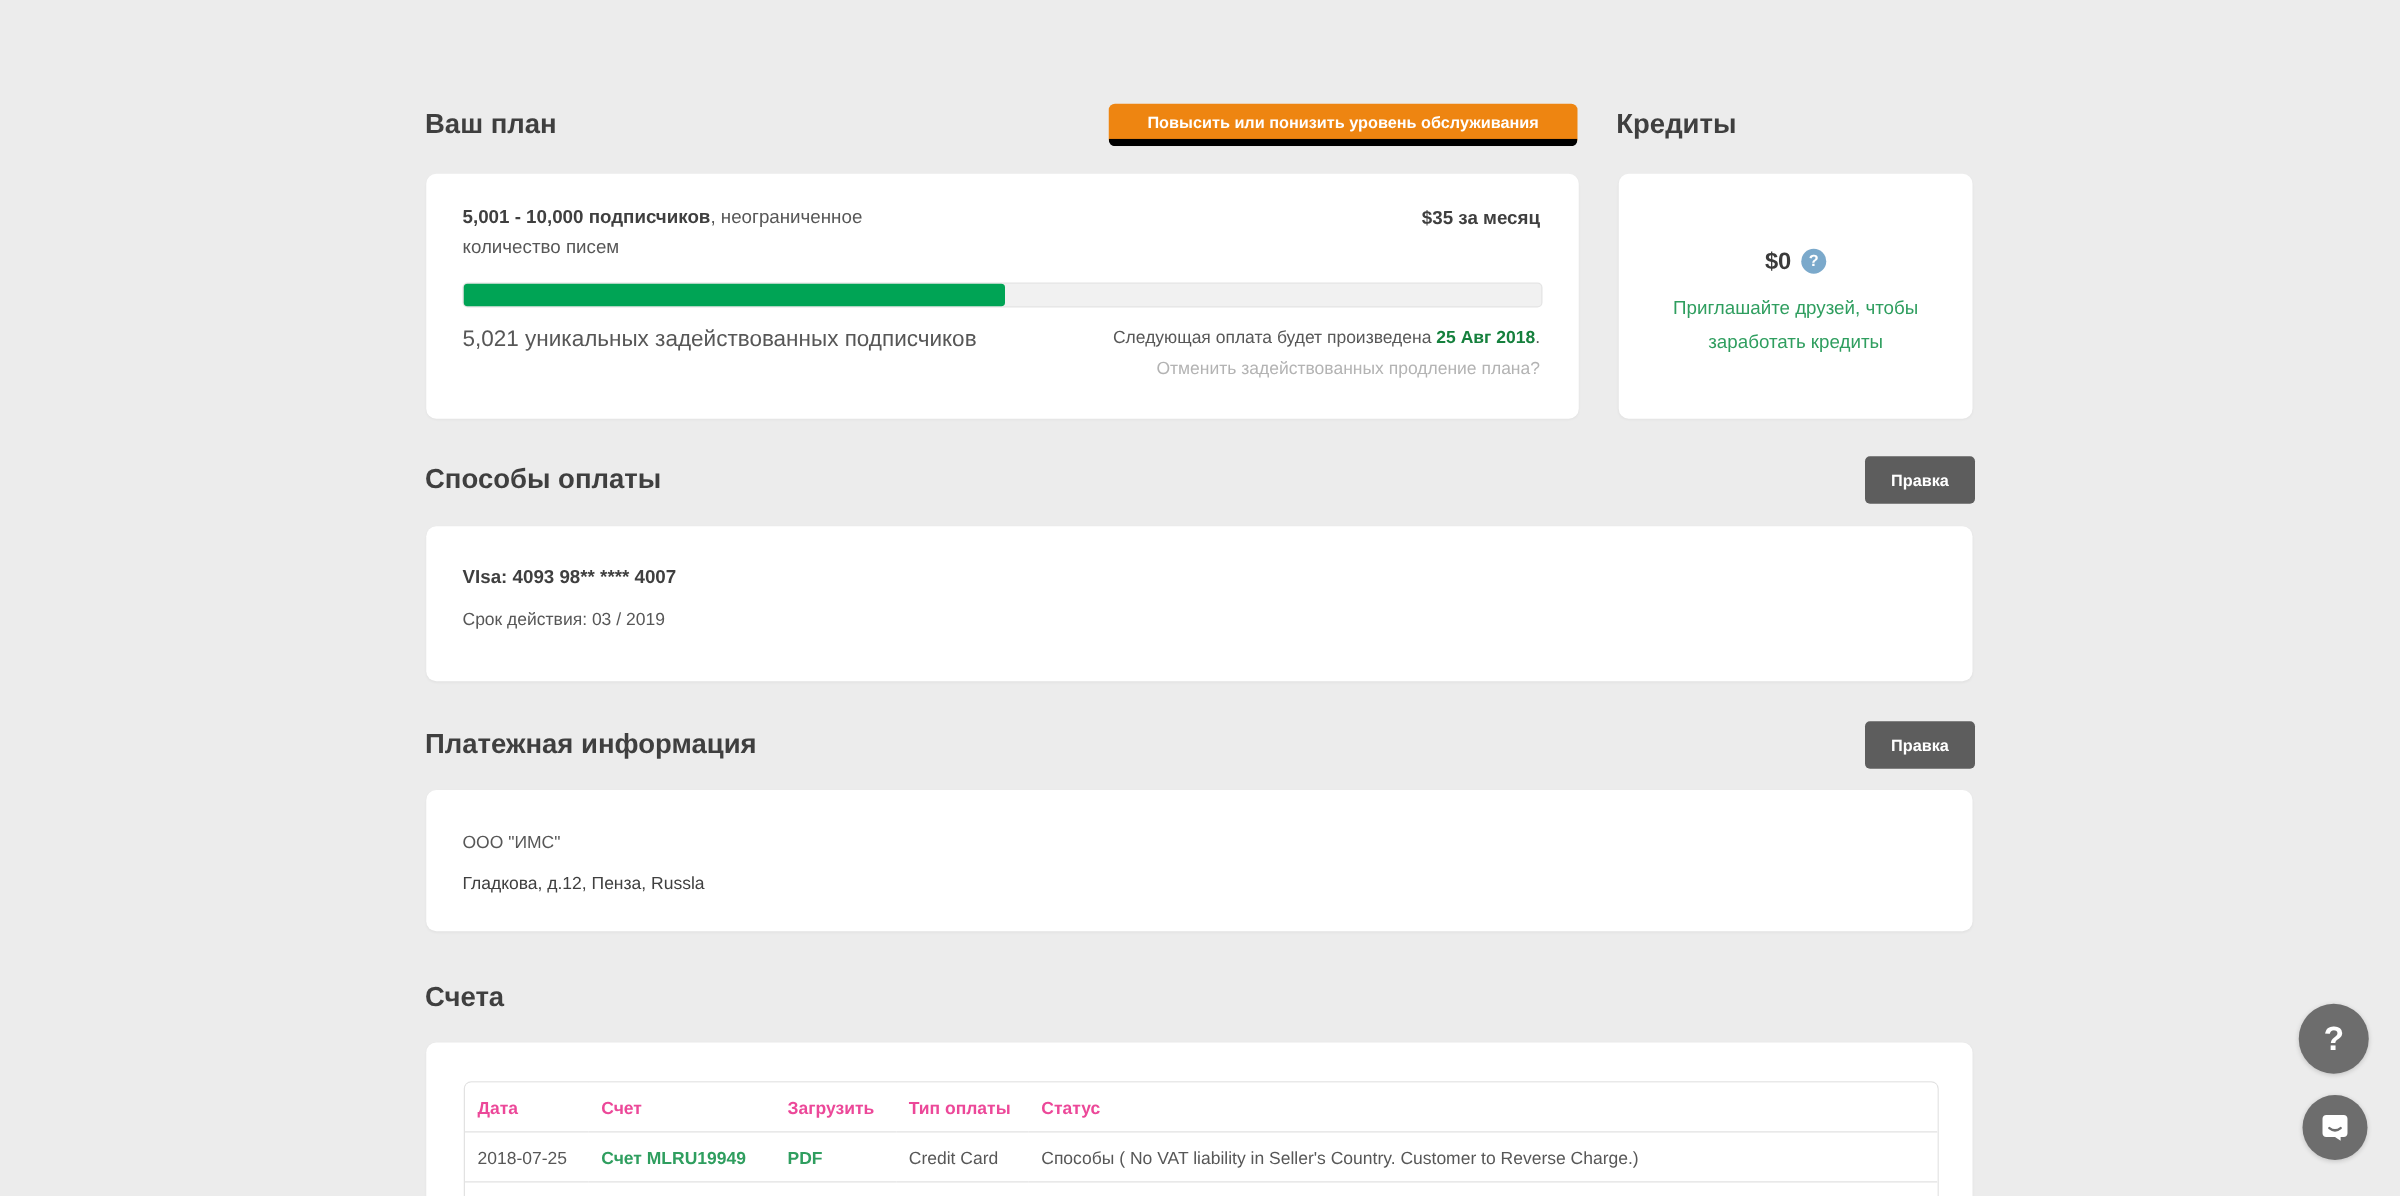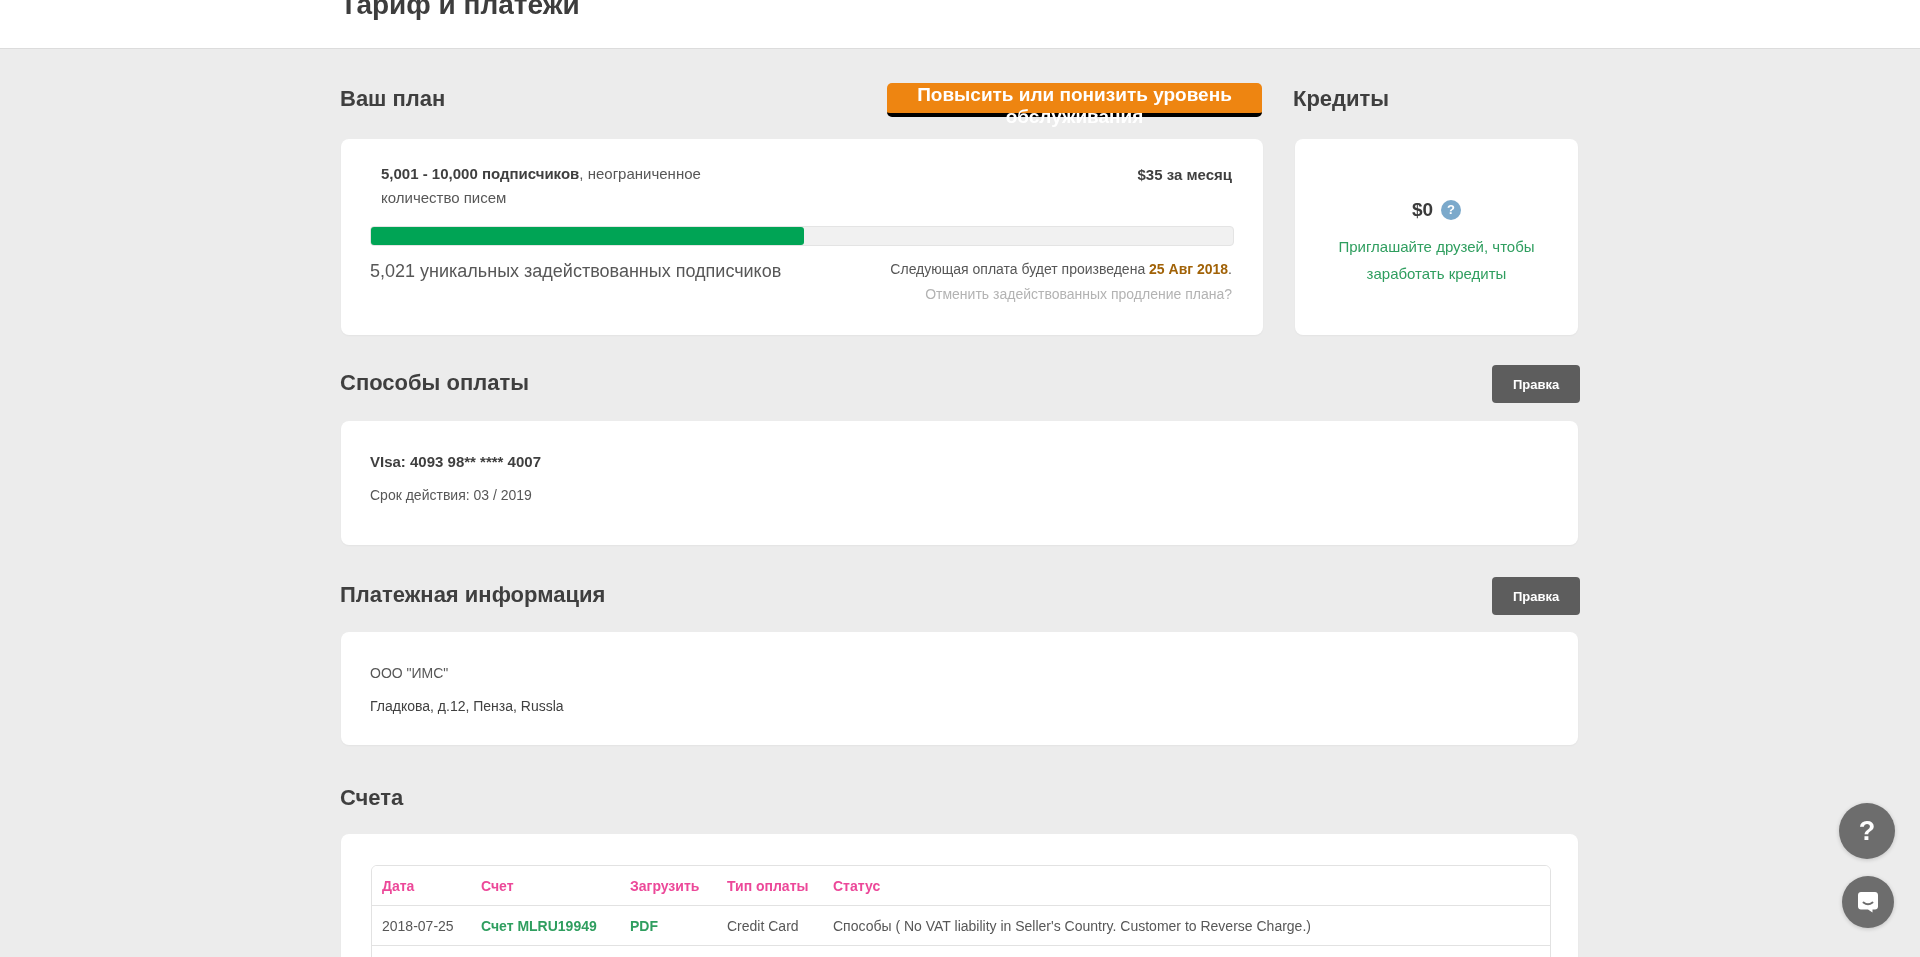--- a/index.html
+++ b/index.html
@@ -14,32 +14,32 @@
   .page-title{position:absolute;left:340px;top:-9px;font-size:28px;line-height:28px;font-weight:700;color:#3d3d3d;}
 
   .section-heading{position:absolute;font-size:22px;font-weight:700;color:#3f3f3f;}
   .card{position:absolute;background:#ffffff;border-radius:8px;box-shadow:0 1px 2px rgba(0,0,0,0.04);}
 
   
   .h-plan{left:340px;top:86px;}
   .h-credits{left:1293px;top:86px;}
   .upgrade-btn{
     position:absolute;left:887px;top:83px;width:375px;height:34px;
-    background:#ee8511;border:none;border-bottom:4px solid #000000;border-radius:5px;
-    color:#ffffff;font-weight:700;font-size:19px;font-family:inherit;cursor:pointer;
+    background:#ee8511;border:none;border-bottom:6px solid #000000;border-radius:5px;
+    color:#ffffff;font-weight:700;font-size:13px;font-family:inherit;cursor:pointer;
   }
   .plan-card{left:341px;top:139px;width:922px;height:196px;}
-  .plan-desc{position:absolute;left:29px;top:23px;width:380px;font-size:15px;line-height:24px;color:#575757;margin-left:11px;}
+  .plan-desc{position:absolute;left:29px;top:23px;width:380px;font-size:15px;line-height:24px;color:#575757;}
   .plan-desc b{color:#3f3f3f;}
   .plan-price{position:absolute;right:31px;top:27px;font-size:15px;font-weight:700;color:#3f3f3f;}
   .progress{position:absolute;left:29px;top:87px;width:862px;height:18px;background:#f1f1f1;border:1px solid #e4e4e4;border-radius:4px;}
   .progress-fill{height:100%;width:50%;background:#00a455;border-radius:3px;}
   .usage{position:absolute;left:29px;top:122px;font-size:18px;color:#575757;}
   .next-payment{position:absolute;right:31px;top:122px;font-size:14px;color:#575757;text-align:right;}
-  .next-payment b{color:#a16207;}
+  .next-payment b{color:#15803d;}
   .cancel-link{position:absolute;right:31px;top:147px;font-size:14px;color:#b3b3b3;text-decoration:none;cursor:pointer;}
 
   
   .credits-card{left:1295px;top:139px;width:283px;height:196px;text-align:center;}
   .credits-amount-row{position:absolute;left:0;top:60px;width:100%;font-size:19px;font-weight:700;color:#3b3b3b;}
   .q-icon{
     display:inline-block;width:20px;height:20px;border-radius:50%;background:#7ba9cb;color:#ffffff;
     font-size:13px;font-weight:700;line-height:20px;text-align:center;vertical-align:2px;margin-left:8px;cursor:pointer;
   }
   .invite-link{position:absolute;left:0;top:94px;width:100%;font-size:15px;line-height:27px;color:#2f9e5f;text-decoration:none;cursor:pointer;}
@@ -85,23 +85,20 @@
     position:absolute;left:1842px;top:876px;width:52px;height:52px;border-radius:50%;
     background:#6d6d6d;border:none;cursor:pointer;box-shadow:0 1px 4px rgba(0,0,0,0.18);
     display:flex;align-items:center;justify-content:center;
   }
 </style>
 </head>
 <body>
 
 <div class="viewport">
 
-  <div class="topbar">
-    <div class="page-title">Тариф и платежи</div>
-  </div>
 
   <div class="section-heading h-plan">Ваш план</div>
   <button class="upgrade-btn">Повысить или понизить уровень обслуживания</button>
   <div class="section-heading h-credits">Кредиты</div>
 
   <div class="card plan-card">
     <div class="plan-desc">
       <b>5,001 - 10,000 подписчиков</b><span>, неограниченное количество писем</span>
     </div>
     <div class="plan-price">$35 за месяц</div>

